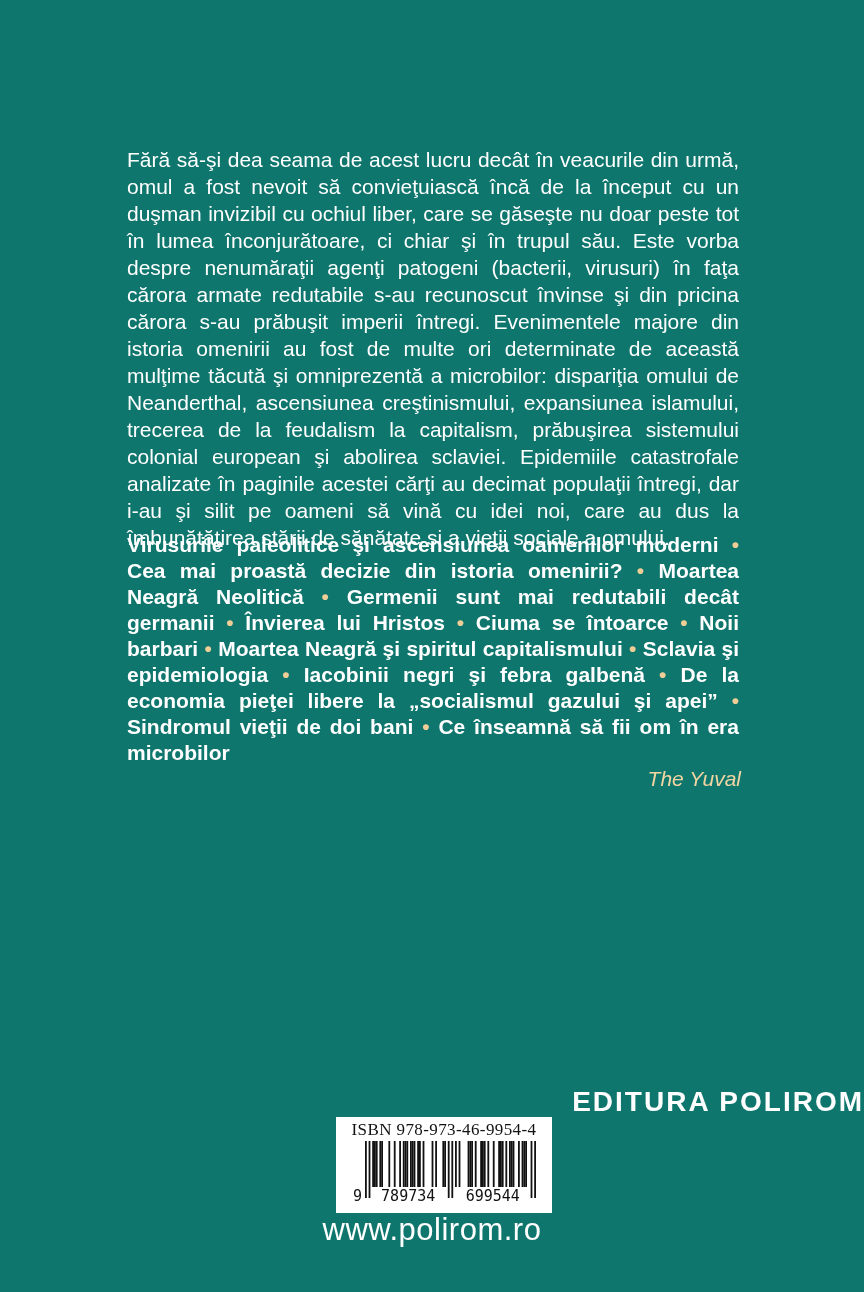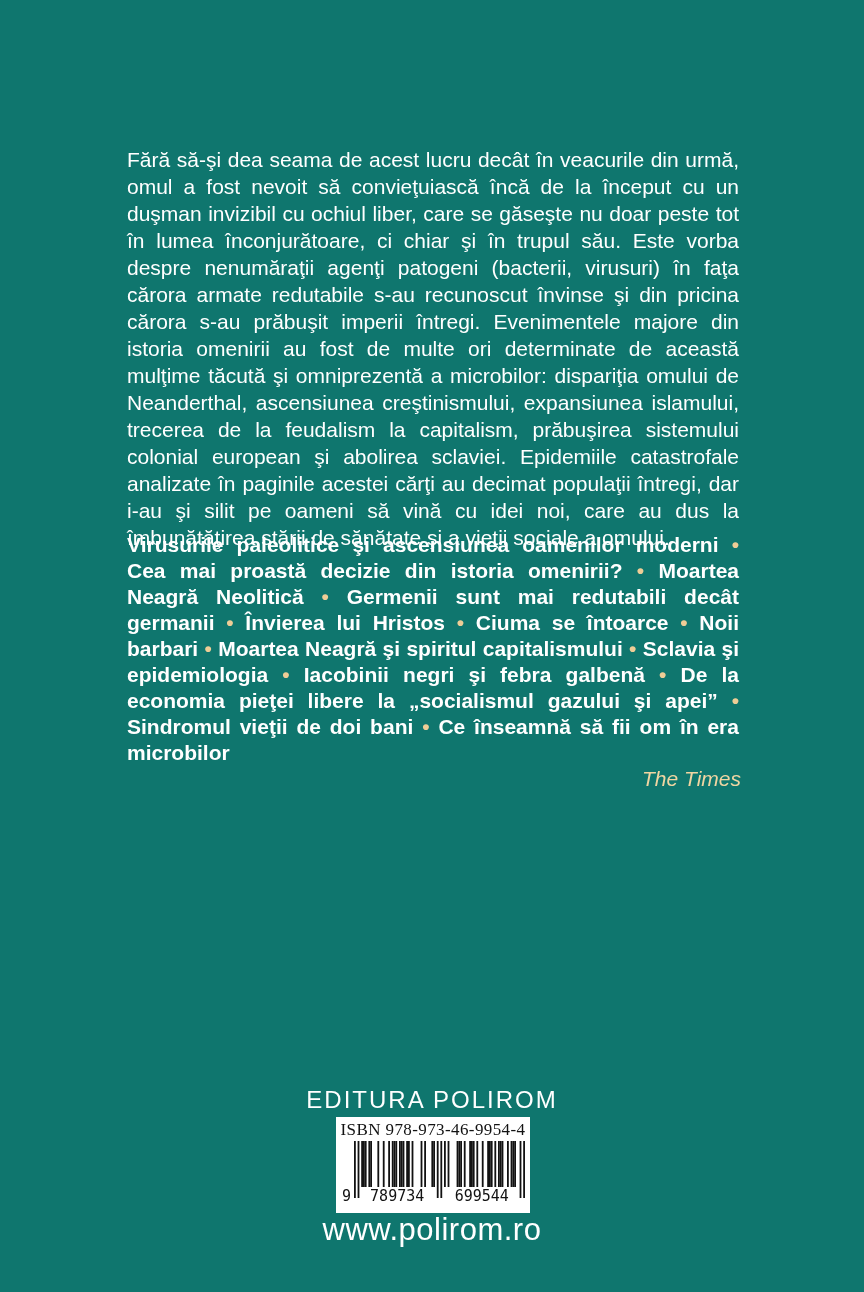--- a/index.html
+++ b/index.html
@@ -22,26 +22,26 @@
   .quote {
     margin:0; color:#ffffff; font-size:21px; line-height:27px;
     text-align:justify; font-weight:normal;
   }
   .source {
     margin:3px 0 0; color:#f0d5a2; font-style:italic;
     text-align:right; font-size:21px;
   }
   .pub-name {
     position:absolute; top:1086px; left:0; width:864px;
-    text-align:center; color:#ffffff; font-weight:normal;
-    font-size:24px; letter-spacing:2px;
+    text-align:right; color:#ffffff; font-weight:bold;
+    font-size:28px; letter-spacing:2px;
   }
   .barcode-box {
     position:absolute; top:1117px; left:336px;
-    width:194px; height:96px; background:#ffffff;
+    width:216px; height:96px; background:#ffffff;
     box-sizing:border-box; padding-top:2px; text-align:center;
   }
   .isbn {
     color:#121212; font-family:"Liberation Serif", serif;
     font-size:17px; letter-spacing:0.4px; line-height:21px;
     white-space:nowrap;
   }
   .barcode-svg { display:block; margin:1px auto 0; }
   .website {
     position:absolute; top:1212px; left:0; width:864px;
@@ -52,21 +52,21 @@
 </head>
 <body>
 
 <div class="cover">
 
   <p class="para desc">Fără să-şi dea seama de acest lucru decât în veacurile din urmă, omul a fost nevoit să convieţuiască încă de la început cu un duşman invizibil cu ochiul liber, care se găseşte nu doar peste tot în lumea înconjurătoare, ci chiar şi în trupul său. Este vorba despre nenumăraţii agenţi patogeni (bacterii, virusuri) în faţa cărora armate redutabile s-au recunoscut învinse şi din pricina cărora s-au prăbuşit imperii întregi. Evenimentele majore din istoria omenirii au fost de multe ori determinate de această mulţime tăcută şi omniprezentă a microbilor: dispariţia omului de Neanderthal, ascensiunea creştinismului, expansiunea islamului, trecerea de la feudalism la capitalism, prăbuşirea sistemului colonial european şi abolirea sclaviei. Epidemiile catastrofale analizate în paginile acestei cărţi au decimat populaţii întregi, dar i-au şi silit pe oameni să vină cu idei noi, care au dus la îmbunătăţirea stării de sănătate şi a vieţii sociale a omului.</p>
 
   <p class="para topics"><span>Virusurile paleolitice şi ascensiunea oamenilor moderni</span><span class="bullet"> • </span><span>Cea mai proastă decizie din istoria omenirii?</span><span class="bullet"> • </span><span>Moartea Neagră Neolitică</span><span class="bullet"> • </span><span>Germenii sunt mai redutabili decât germanii</span><span class="bullet"> • </span><span>Învierea lui Hristos</span><span class="bullet"> • </span><span>Ciuma se întoarce</span><span class="bullet"> • </span><span>Noii barbari</span><span class="bullet"> • </span><span>Moartea Neagră şi spiritul capitalismului</span><span class="bullet"> • </span><span>Sclavia şi epidemiologia</span><span class="bullet"> • </span><span>Iacobinii negri şi febra galbenă</span><span class="bullet"> • </span><span>De la economia pieţei libere la „socialismul gazului şi apei”</span><span class="bullet"> • </span><span>Sindromul vieţii de doi bani</span><span class="bullet"> • </span><span>Ce înseamnă să fii om în era microbilor</span></p>
 
   <div class="review">
-    <p class="source">The Times</p>
+    <p class="source">The Yuval</p>
   </div>
 
   <div class="pub-name">EDITURA POLIROM</div>
 
   <div class="barcode-box">
     <div class="isbn">ISBN 978-973-46-9954-4</div>
     <svg class="barcode-svg" id="barcode-svg" width="186" height="66" xmlns="http://www.w3.org/2000/svg">
         <rect x="14.00" y="0" width="1.80" height="57" fill="#121212"></rect>
         <rect x="17.60" y="0" width="1.80" height="57" fill="#121212"></rect>
         <rect x="21.20" y="0" width="1.80" height="46" fill="#121212"></rect>

